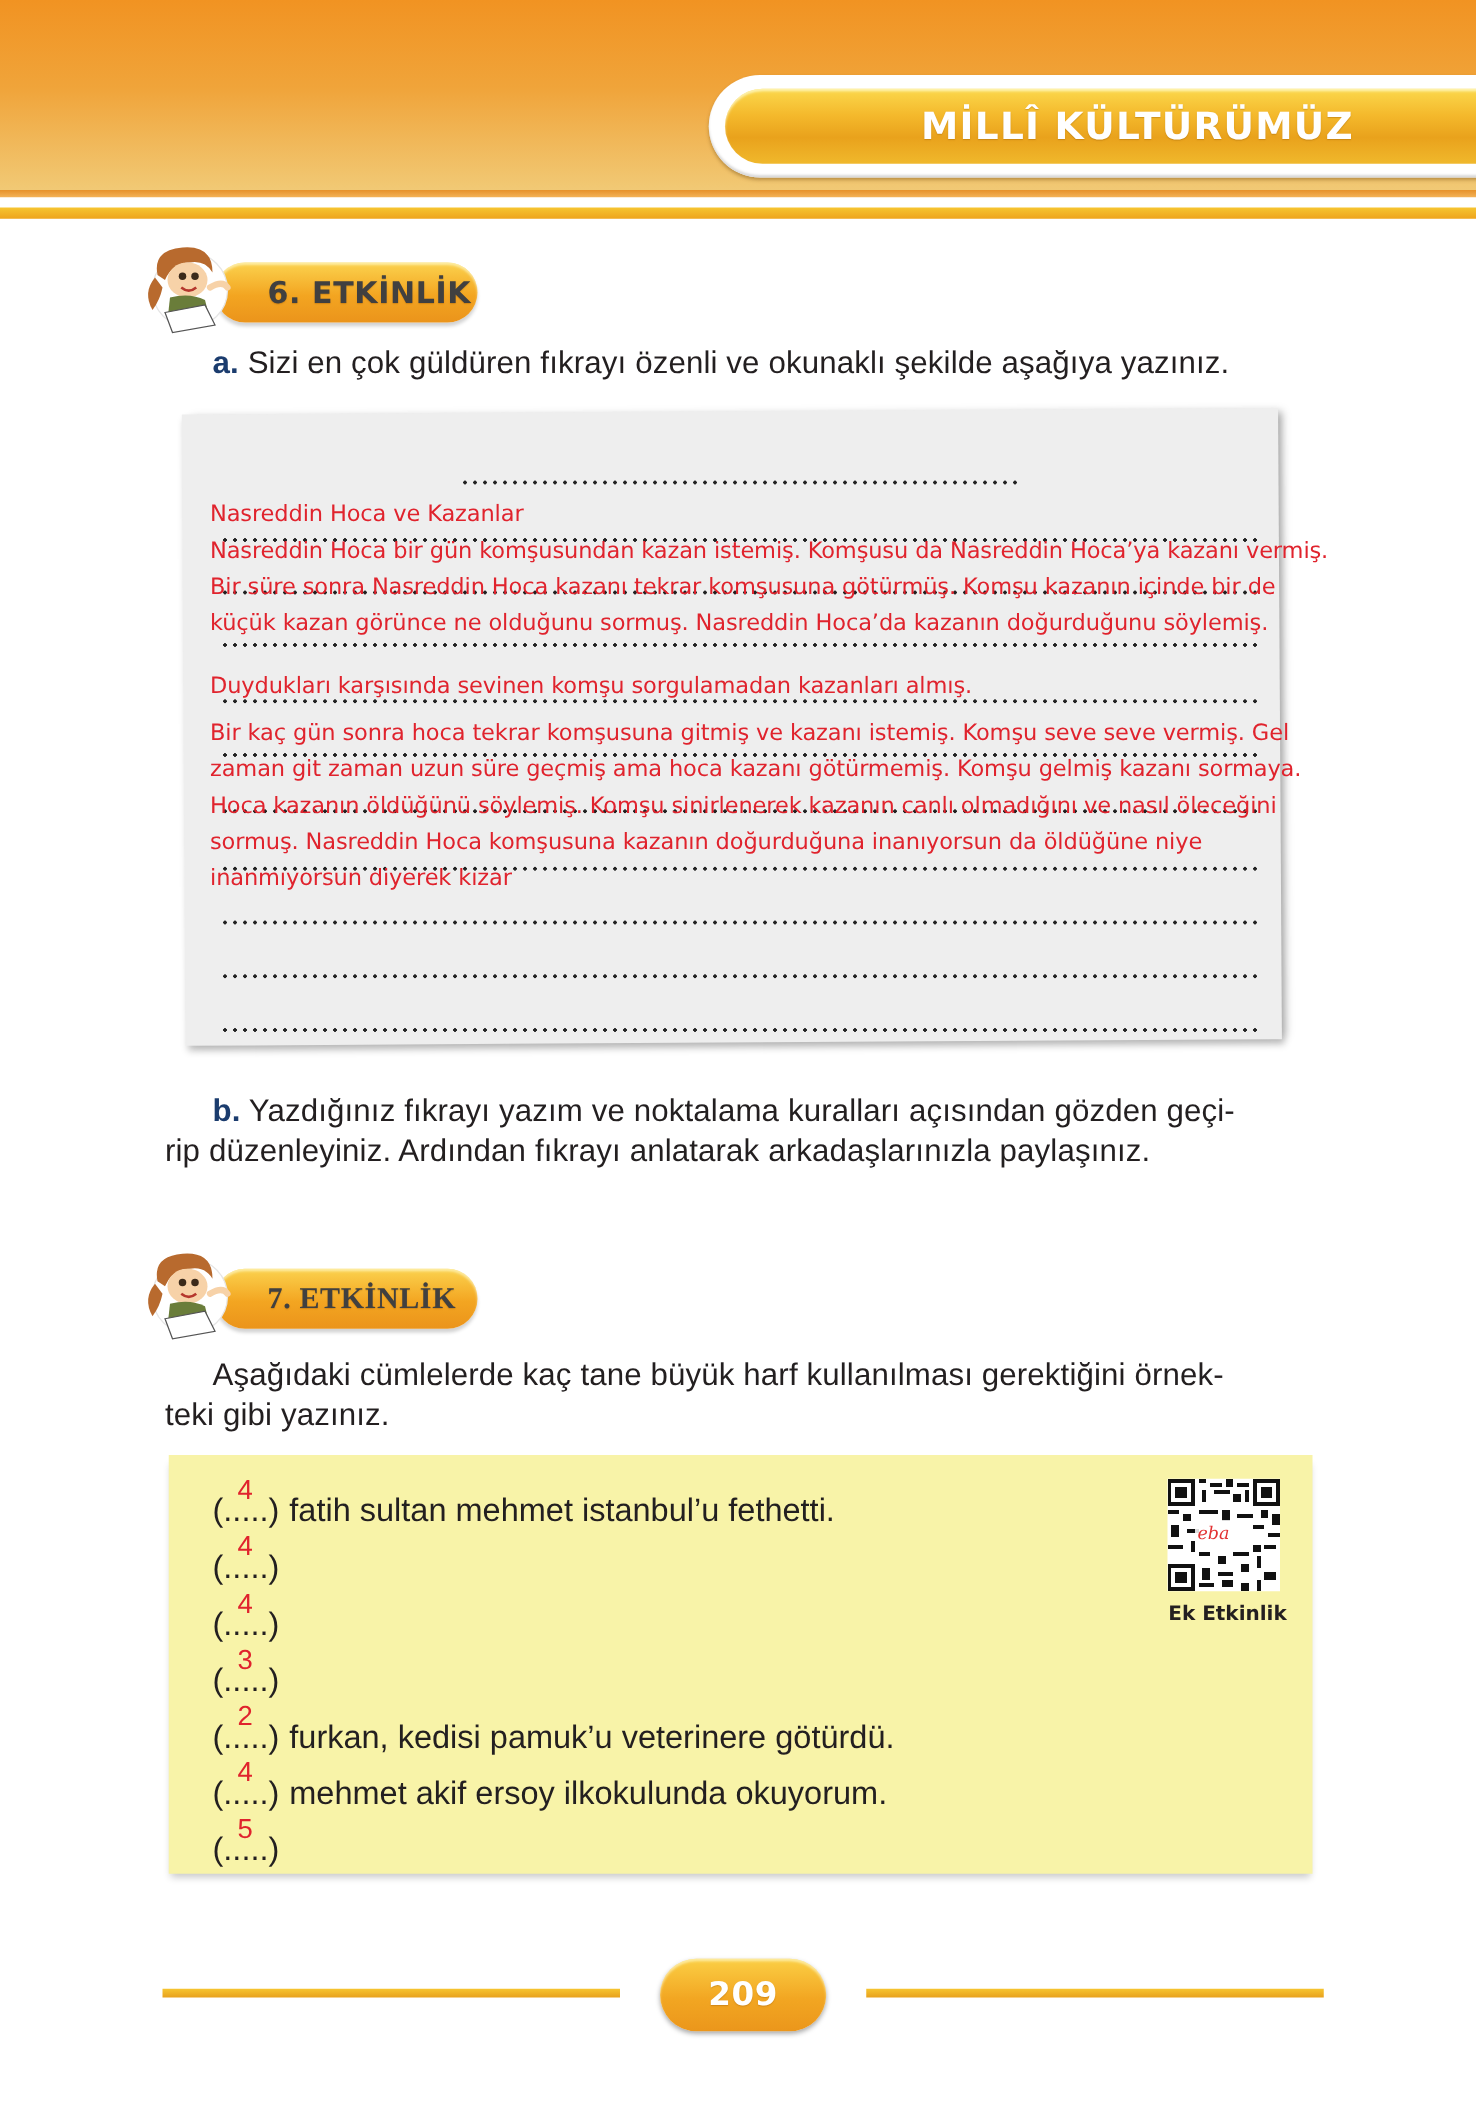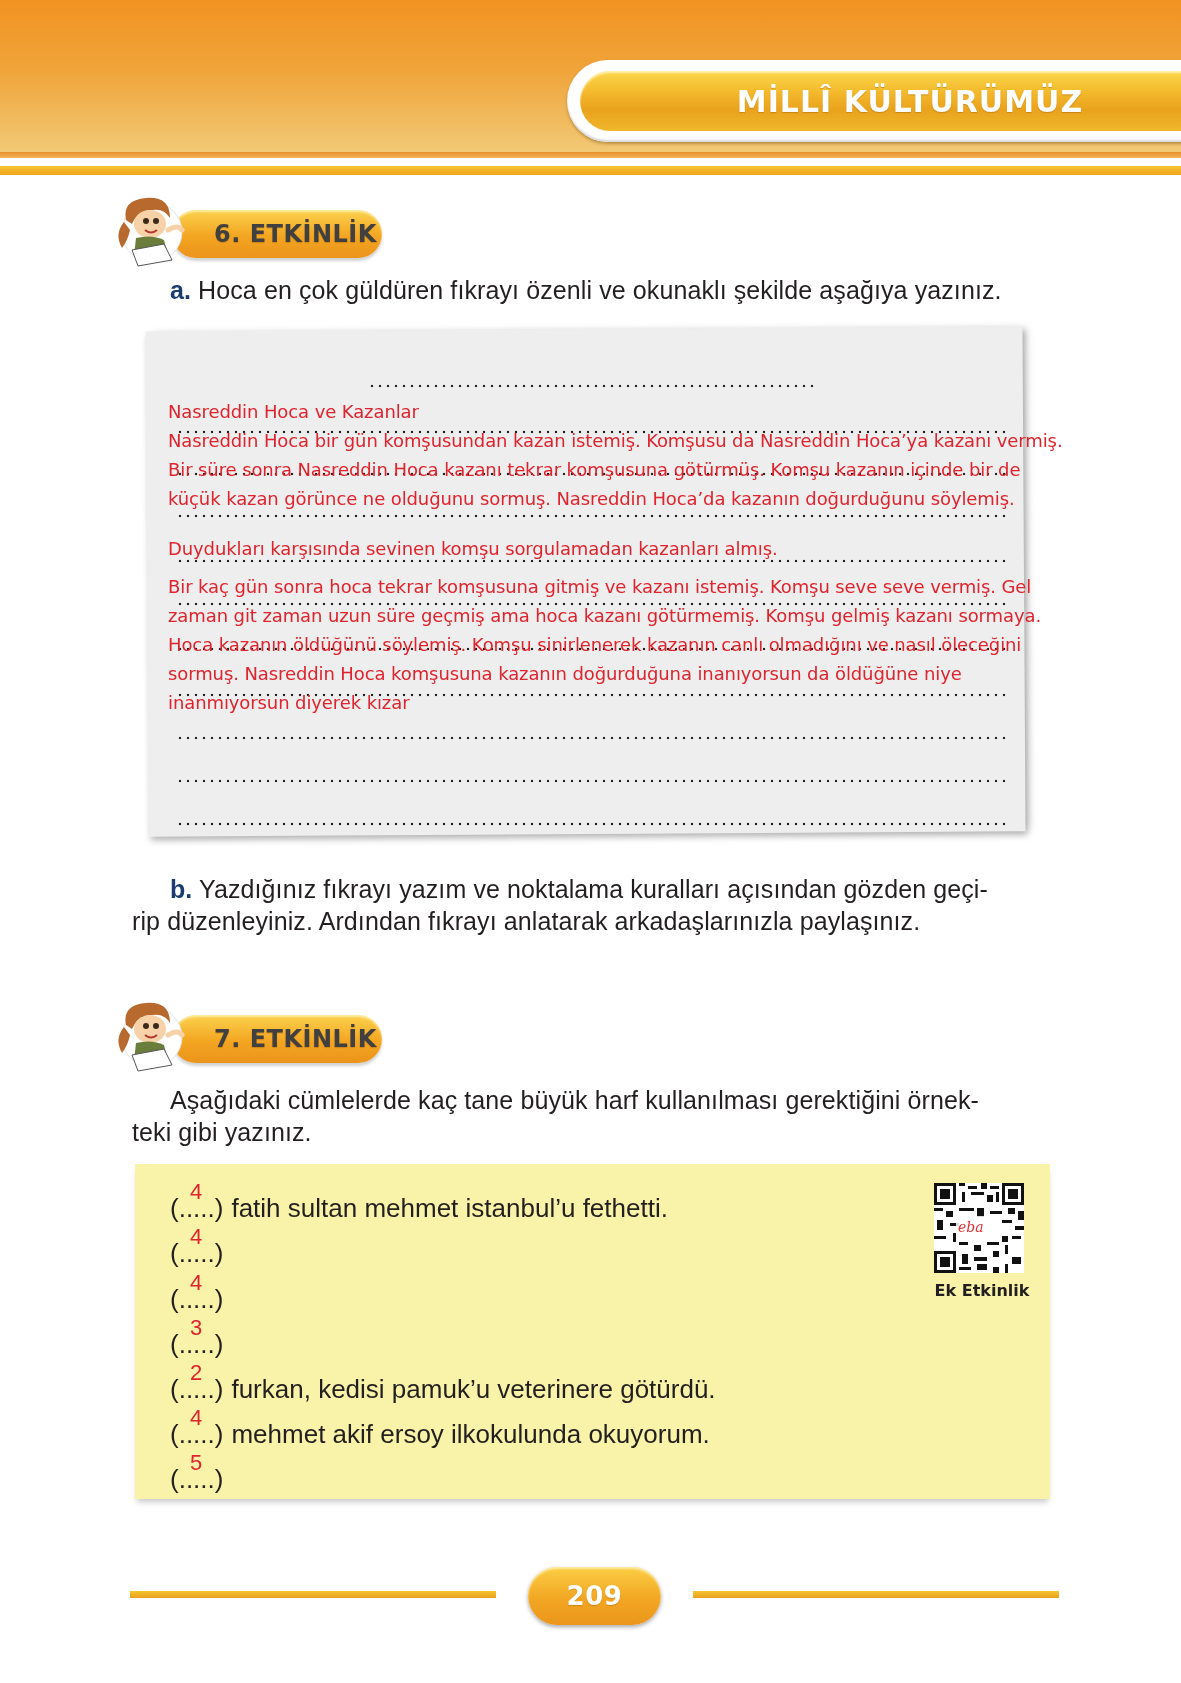--- a/index.html
+++ b/index.html
@@ -142,21 +142,21 @@
     <path d="M33 40 Q39 45 45 40" stroke="#b5372d" stroke-width="2" fill="none"></path>
     <path d="M24 48 Q40 44 52 50 L56 66 L22 66 Z" fill="#6a7d3a"></path>
     <path d="M20 60 L52 54 L60 70 L26 76 Z" fill="#ffffff" stroke="#555" stroke-width="1"></path>
     <path d="M56 40 Q66 34 70 40" stroke="#f7d2a8" stroke-width="5" fill="none" stroke-linecap="round"></path>
   </svg>
   <div class="badge-label">6. ETKİNLİK</div>
 </div>
 
 <div class="instr" style="left:170px; top:274px;">
   <span class="lead">a.</span>
-  <span>Hoca en çok güldüren fıkrayı özenli ve okunaklı şekilde aşağıya yazınız.</span>
+  <span>Sizi en çok güldüren fıkrayı özenli ve okunaklı şekilde aşağıya yazınız.</span>
 </div>
 
 <div class="paper"></div>
 <div class="dotline" style="left:368px; top:383px; width:448px;"></div>
 <div class="dotline" style="left:176px; top:429px; width:830px;"></div>
 <div class="dotline" style="left:176px; top:471px; width:830px;"></div>
 <div class="dotline" style="left:176px; top:513px; width:830px;"></div>
 <div class="dotline" style="left:176px; top:558px; width:830px;"></div>
 <div class="dotline" style="left:176px; top:601px; width:830px;"></div>
 <div class="dotline" style="left:176px; top:646px; width:830px;"></div>
@@ -175,21 +175,21 @@
 <div class="red-line" style="top:634px;">Hoca kazanın öldüğünü söylemiş. Komşu sinirlenerek kazanın canlı olmadığını ve nasıl öleceğini</div>
 <div class="red-line" style="top:663px;">sormuş. Nasreddin Hoca komşusuna kazanın doğurduğuna inanıyorsun da öldüğüne niye</div>
 <div class="red-line" style="top:692px;">inanmıyorsun diyerek kızar</div>
 
 <div class="instr" style="left:170px; top:873px;text-align:center;">
   <span class="lead">b.</span>
   <span>Yazdığınız fıkrayı yazım ve noktalama kuralları açısından gözden geçi-</span>
 </div>
 <div class="instr" style="left:132px; top:905px;">rip düzenleyiniz. Ardından fıkrayı anlatarak arkadaşlarınızla paylaşınız.</div>
 
-<div class="activity-badge" style="left:112px; top:995px;">
+<div class="activity-badge" style="left:112px; top:995px;font-family:Liberation Serif, serif;">
   <div class="badge-pill"></div>
   <svg class="mascot" viewBox="0 0 80 80">
     <circle cx="40" cy="42" r="30" fill="#ffffff" stroke="#e5e5e5" stroke-width="1"></circle>
     <path d="M14 30 Q10 10 34 8 Q58 6 58 28 Q52 18 40 20 Q26 20 20 34 Z" fill="#b86a2e"></path>
     <path d="M12 32 Q2 44 10 58 Q16 50 18 40 Z" fill="#b86a2e"></path>
     <ellipse cx="38" cy="34" rx="16" ry="14" fill="#f7d2a8"></ellipse>
     <circle cx="34" cy="31" r="3" fill="#3b2a1a"></circle>
     <circle cx="44" cy="31" r="3" fill="#3b2a1a"></circle>
     <path d="M33 40 Q39 45 45 40" stroke="#b5372d" stroke-width="2" fill="none"></path>
     <path d="M24 48 Q40 44 52 50 L56 66 L22 66 Z" fill="#6a7d3a"></path>

